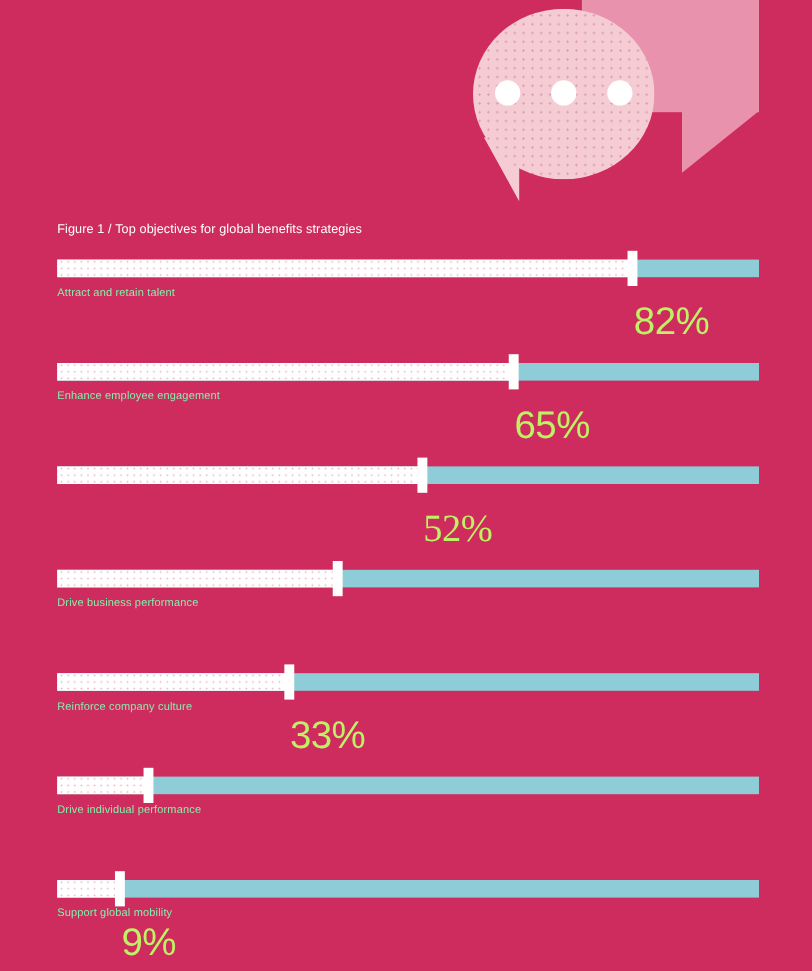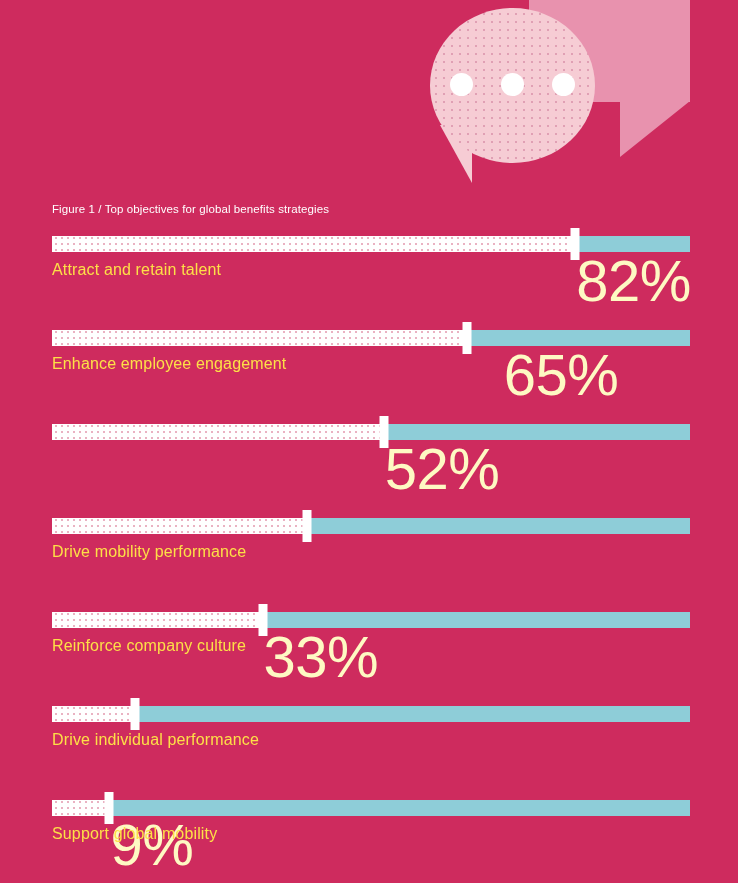--- a/index.html
+++ b/index.html
@@ -147,36 +147,36 @@
     top: -8px;
     width: 9px;
     height: 32px;
     background: #ffffff;
     transform: translateX(-4.5px);
   }
 
   .bar-value {
     position: absolute;
     bottom: 20px;
-    font-size: 58px;
+    font-size: 35px;
     font-weight: 300;
     line-height: 1;
-    color: #fef9c3;
+    color: #bef264;
     white-space: nowrap;
     letter-spacing: -0.5px;
   }
 
   .bar-label {
     position: absolute;
     left: 0;
     top: 25px;
-    font-size: 16px;
+    font-size: 10px;
     font-weight: 400;
     letter-spacing: 0.15px;
-    color: #fde047;
+    color: #86efac;
     white-space: nowrap;
   }
 </style>
 </head>
 <body>
 
 <div id="figure-root">
 
   <div class="bubble-art">
     <div class="bubble-rect"></div>
@@ -197,34 +197,34 @@
         <div class="bar-track"></div>
         <div class="bar-fill" style="width: 82%;"></div>
         <div class="bar-marker" style="left: 82%;"></div>
         <div class="bar-value" style="left: calc(82% + 1px);">82%</div>
         <div class="bar-label">Attract and retain talent</div>
       </div>
       <div class="bar-row">
         <div class="bar-track"></div>
         <div class="bar-fill" style="width: 65%;"></div>
         <div class="bar-marker" style="left: 65%;"></div>
-        <div class="bar-value" style="left: calc(65% + 1px); margin-left: 36px;">65%</div>
+        <div class="bar-value" style="left: calc(65% + 1px);">65%</div>
         <div class="bar-label">Enhance employee engagement</div>
       </div>
       <div class="bar-row">
         <div class="bar-track"></div>
         <div class="bar-fill" style="width: 52%;"></div>
         <div class="bar-marker" style="left: 52%;"></div>
-        <div class="bar-value" style="left: calc(52% + 1px);">52%</div>
+        <div class="bar-value" style="left: calc(52% + 1px); font-family: Liberation Serif, serif;">52%</div>
       </div>
       <div class="bar-row">
         <div class="bar-track"></div>
         <div class="bar-fill" style="width: 40%;"></div>
         <div class="bar-marker" style="left: 40%;"></div>
-        <div class="bar-label">Drive mobility performance</div>
+        <div class="bar-label">Drive business performance</div>
       </div>
       <div class="bar-row">
         <div class="bar-track"></div>
         <div class="bar-fill" style="width: 33%;"></div>
         <div class="bar-marker" style="left: 33%;"></div>
         <div class="bar-value" style="left: calc(33% + 1px); text-align: center;">33%</div>
         <div class="bar-label">Reinforce company culture</div>
       </div>
       <div class="bar-row">
         <div class="bar-track"></div>

